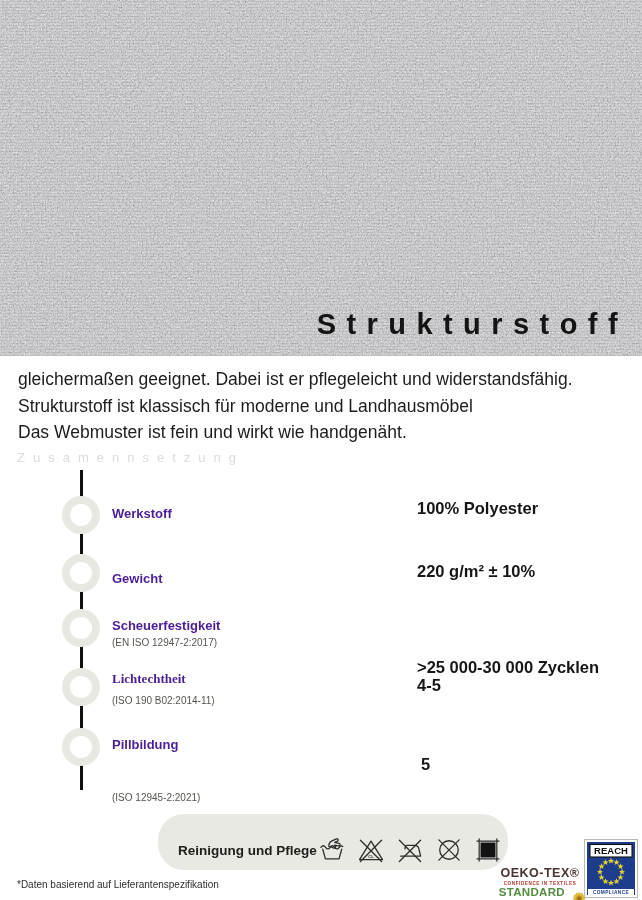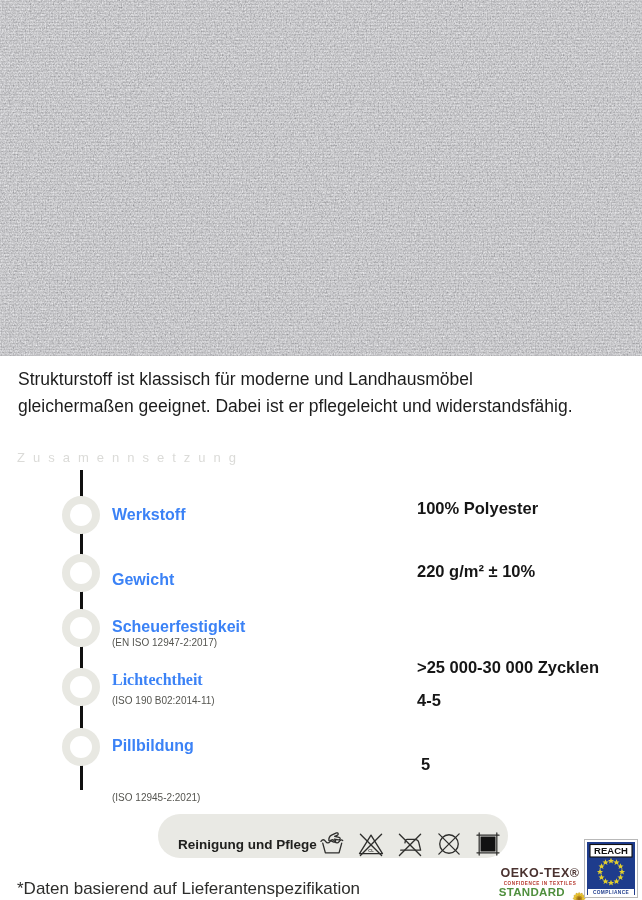--- a/index.html
+++ b/index.html
@@ -49,54 +49,54 @@
   .node {
     position: absolute; left: 62px; width: 38px; height: 38px;
     border-radius: 50%; background: #ffffff;
     border: 8px solid #e8e8e2;
   }
   .node.n0 { top: 496px; } .node.n1 { top: 554px; } .node.n2 { top: 609px; }
   .node.n3 { top: 668px; } .node.n4 { top: 728px; }
 
   .spec-label {
     position: absolute; left: 112px;
-    font-size: 16px; font-weight: 700; color: #3b82f6; white-space: nowrap; text-align: right;
+    font-size: 13px; font-weight: 700; color: #4c1d95; white-space: nowrap; text-align: right;
   }
   .spec-sub {
     position: absolute; left: 112px;
     font-size: 10px; font-weight: 400; color: #555550; white-space: nowrap;
   }
   .spec-value {
     position: absolute; left: 417px;
     font-size: 16.5px; font-weight: 600; color: #161616; white-space: nowrap;
   }
   .lbl0 { top: 506px; } .lbl1 { top: 563px; margin-top: 8px; } .lbl2 { top: 618px; }
   .lbl3 { top: 671px; font-family: Liberation Serif, serif; } .lbl4 { top: 737px; }
   .sub2 { top: 637px; } .sub3 { top: 695px; } .sub4 { top: 792px; }
   .val0 { top: 499px; } .val1 { top: 562px; } .val2 { top: 626px; margin-top: 32px; }
-  .val3 { top: 691px; } .val4 { left: 421px; top: 755px; }
+  .val3 { top: 676px; } .val4 { left: 421px; top: 755px; }
 
   
   .care-pill {
     position: absolute; left: 158px; top: 814px;
-    width: 350px; height: 44px; border-radius: 26px;
+    width: 350px; height: 56px; border-radius: 26px;
     background: #e9e9e4;
     display: flex; align-items: center;
     padding: 16px 16px 0 20px;
   }
   .care-label {
     font-size: 13.5px; font-weight: 700; color: #20201e; white-space: nowrap;
   }
   .care-icons { display: flex; align-items: center; gap: 9px; margin-left: auto; }
   .care-icons svg { display: block; }
 
   
   .footnote {
     position: absolute; left: 17px; top: 879px;
-    font-size: 17px; font-weight: 500; color: #2d2d2b;
+    font-size: 10px; font-weight: 500; color: #2d2d2b;
   }
 
   .oekotex {
     position: absolute; left: 494px; top: 867px; width: 92px;
     text-align: center; line-height: 1;
   }
   .oekotex .brand {
     font-size: 12.5px; font-weight: 700; color: #4a3230; letter-spacing: 0.5px;
   }
   .oekotex .tagline {
@@ -127,25 +127,27 @@
             <feFuncG type="linear" slope="0.9" intercept="0.18"></feFuncG>
             <feFuncB type="linear" slope="0.9" intercept="0.20"></feFuncB>
             <feFuncA type="linear" slope="0" intercept="1"></feFuncA>
           </feComponentTransfer>
         </filter>
       </defs>
       <rect width="642" height="356" fill="#9a9a9e"></rect>
       <rect width="642" height="356" filter="url(#fabricNoise)" opacity="0.9"></rect>
     </svg>
     <div class="weave-overlay"></div>
+    <div class="hero-title">Strukturstoff</div>
   </div>
 
   <div class="description">
+    <div>gleichermaßen geeignet. Dabei ist er pflegeleicht und widerstandsfähig.</div>
     <div>Strukturstoff ist klassisch für moderne und Landhausmöbel</div>
-    <div>gleichermaßen geeignet. Dabei ist er pflegeleicht und widerstandsfähig.</div>
+    <div>Das Webmuster ist fein und wirkt wie handgenäht.</div>
   </div>
 
   <div class="section-header">Zusamennsetzung</div>
 
   <div class="timeline-line"></div>
   <div class="node n0"></div>
   <div class="node n1"></div>
   <div class="node n2"></div>
   <div class="node n3"></div>
   <div class="node n4"></div>

